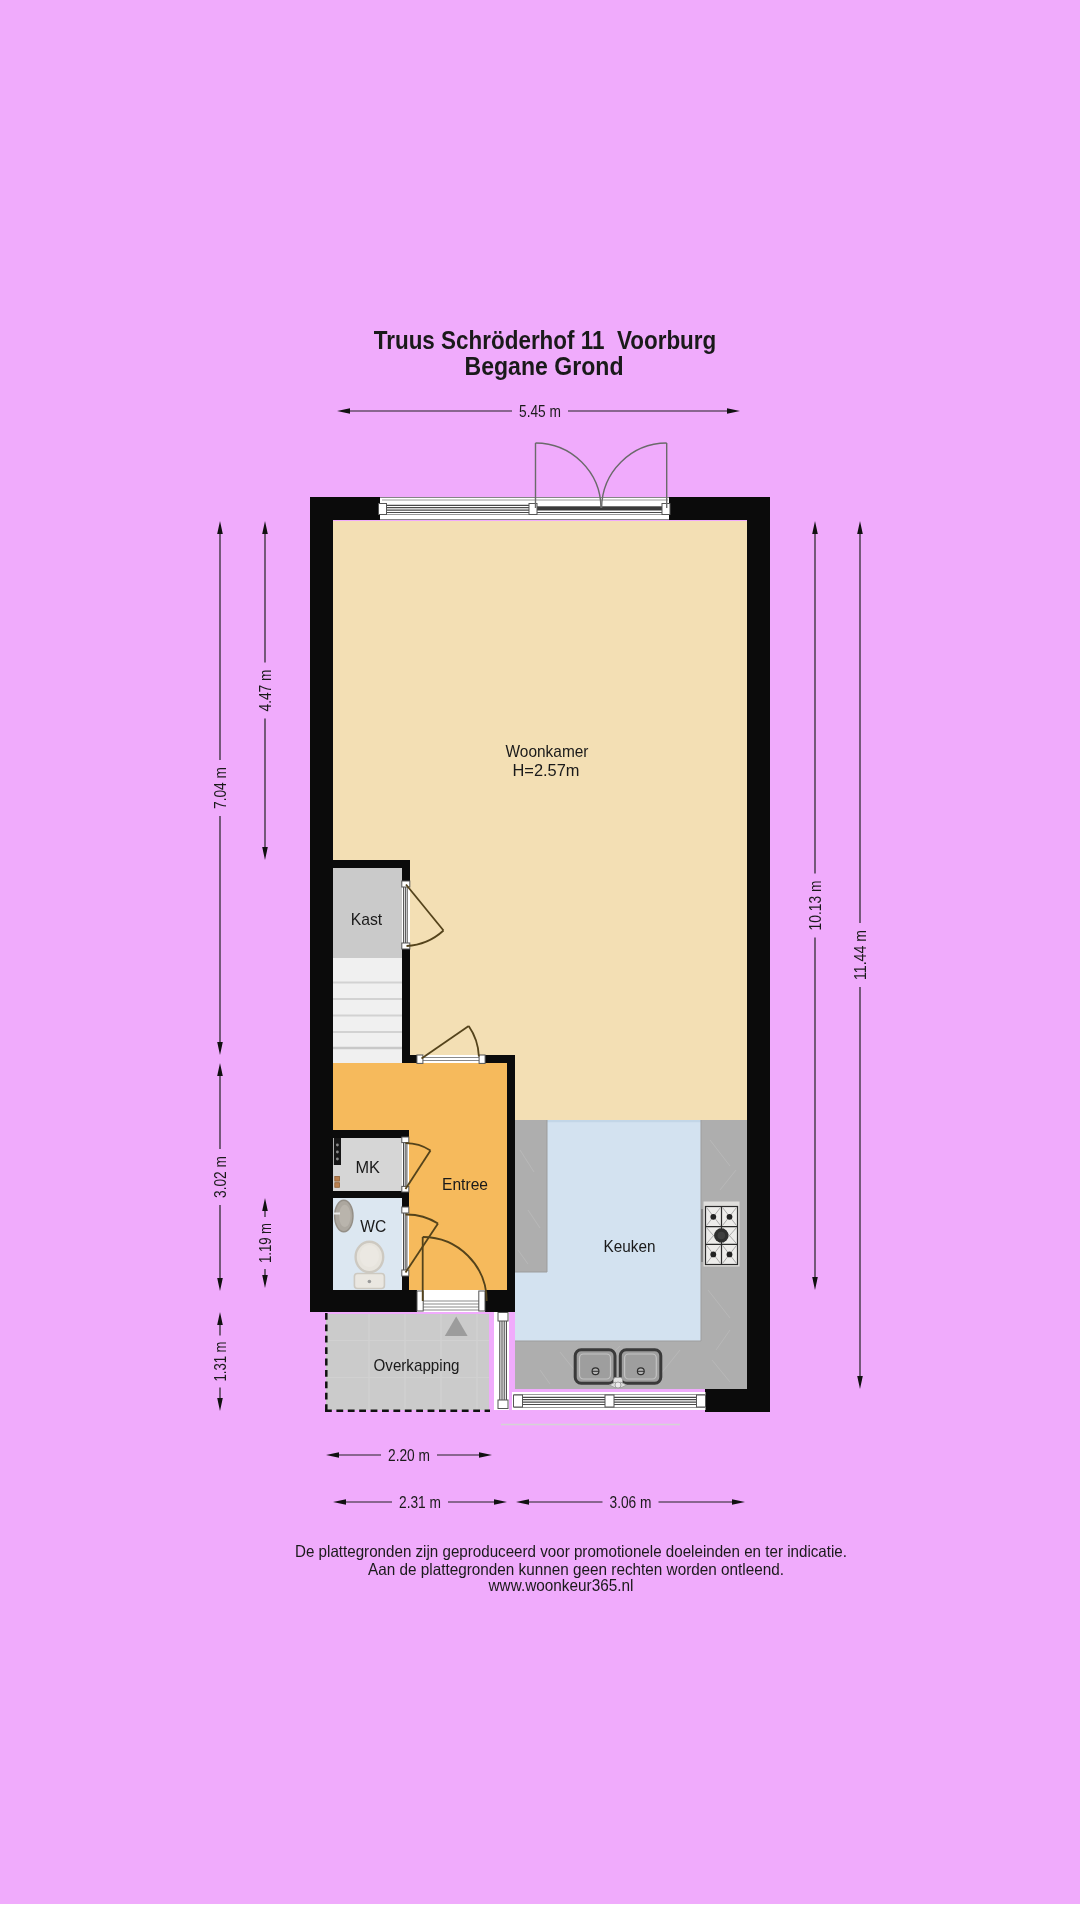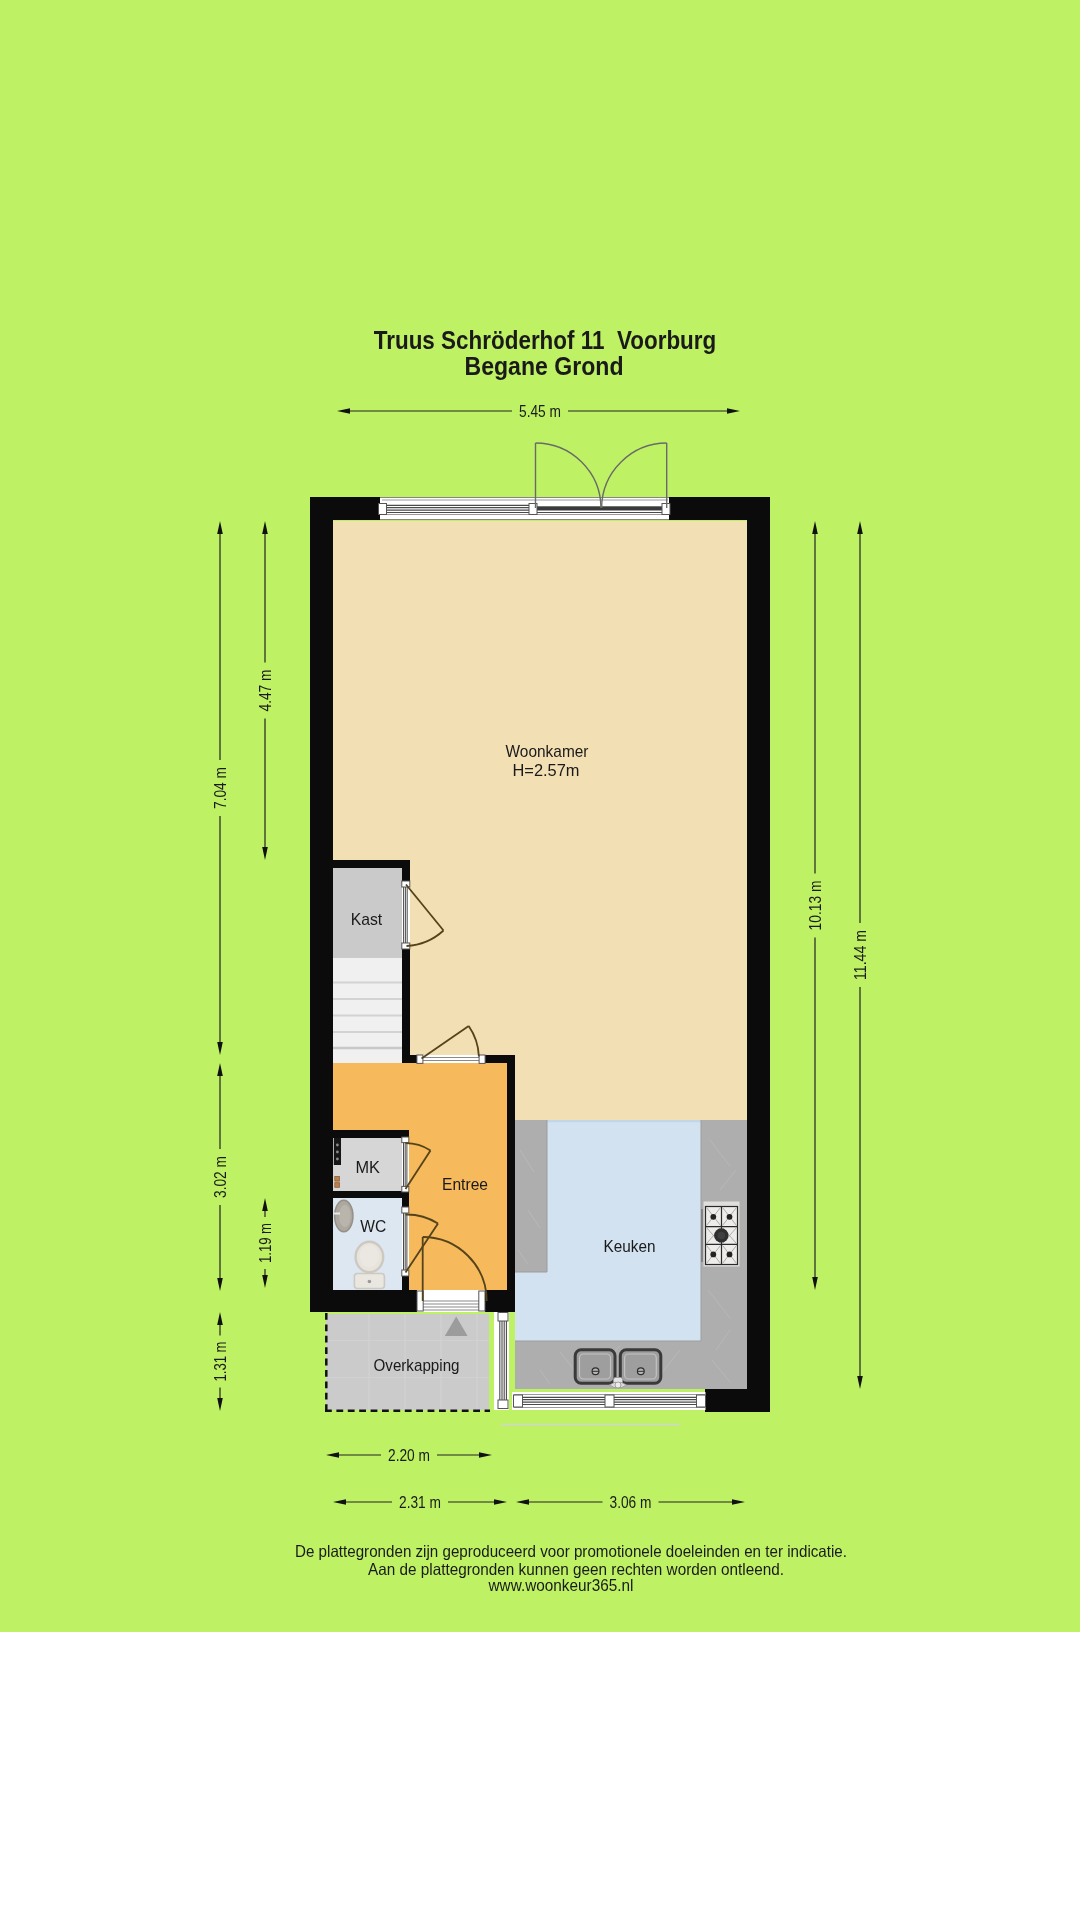--- a/index.html
+++ b/index.html
@@ -1,16 +1,16 @@
 <!DOCTYPE html>
 <html><head>
 <meta charset="utf-8">
 <style>
   html,body{margin:0;padding:0;background:#ffffff;}
-  .page{position:relative;width:1080px;height:1632px;background:#bef264;overflow:hidden;
+  .page{position:relative;width:1080px;height:1904px;background:#f0abfc;overflow:hidden;
         font-family:"Liberation Sans", sans-serif;}
   svg{position:absolute;left:0;top:0;}
   text{font-family:"Liberation Sans", sans-serif;fill:#1a1a1a;}
 </style>
 </head>
 <body>
 <div class="page">
 <svg width="1080" height="1920" viewBox="0 0 1080 1920">
 
 <text x="545" y="348.5" font-size="26" font-weight="bold" text-anchor="middle" textLength="342.5" lengthAdjust="spacingAndGlyphs">Truus Schröderhof 11&nbsp;&nbsp;Voorburg</text>

